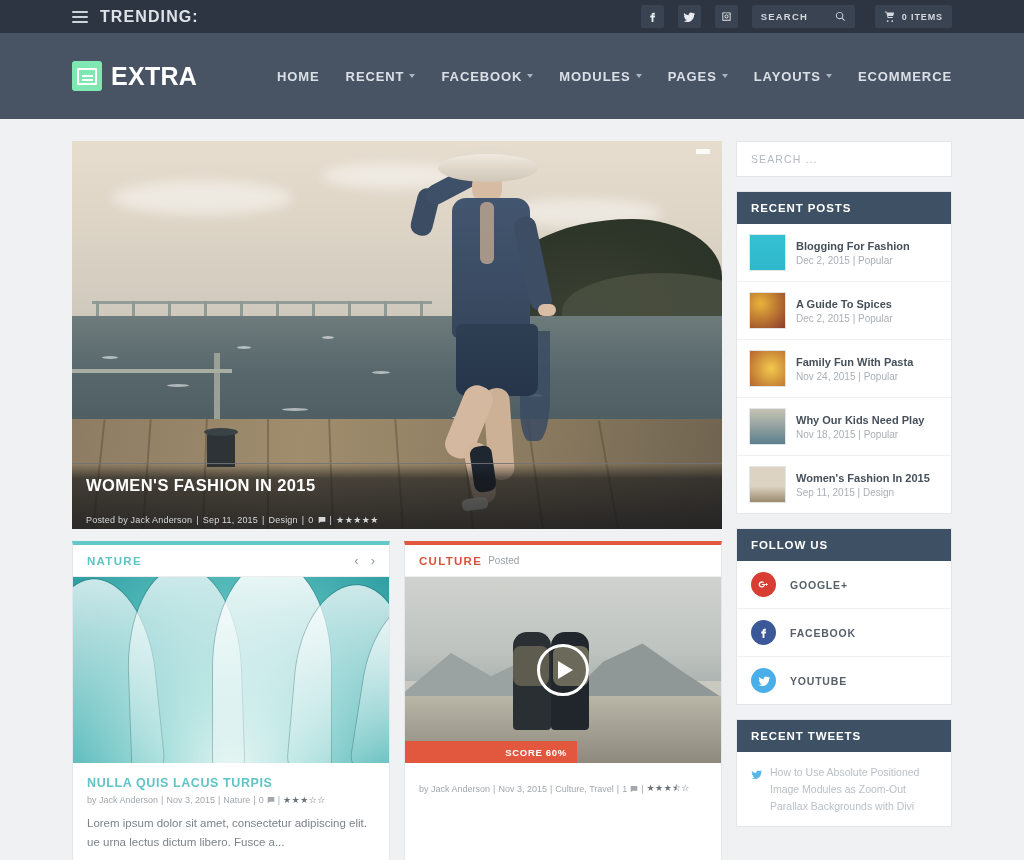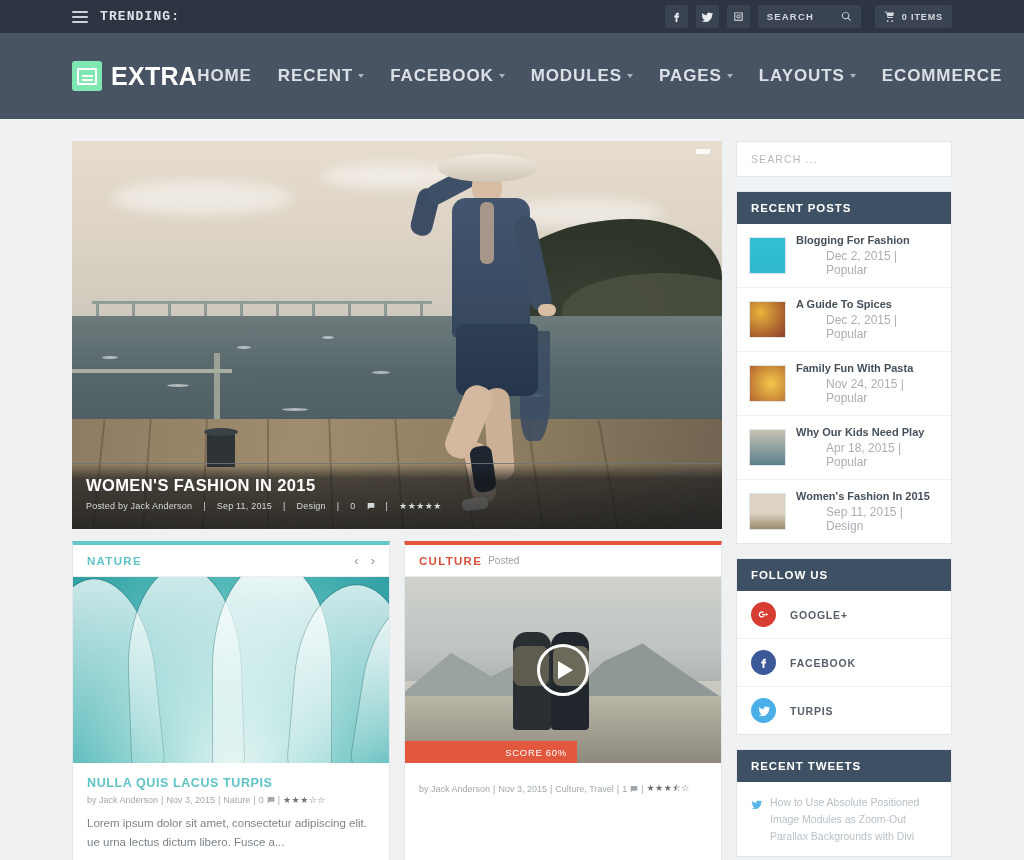--- a/index.html
+++ b/index.html
@@ -13,25 +13,24 @@
   
   .topbar {
     height: 33px; background: #2d3543;
     display: flex; align-items: center;
     padding: 0 72px;
   }
   .tb-left { display: flex; align-items: center; gap: 12px; flex: 1; }
   .hamburger { width: 16px; display: flex; flex-direction: column; gap: 3px; cursor: pointer; }
   .hamburger i { display: block; height: 2px; background: #cfd4db; border-radius: 1px; }
   .trending-label {
-    color: #dfe3e8; font-size: 13px; font-weight: bold;
+    color: #dfe3e8; font-size: 16px; font-weight: bold;
     letter-spacing: 1.1px;
-    font-family: Liberation Mono, monospace;
-  }
-  .tb-right { display: flex; align-items: center; gap: 8px; }
+  }
+  .tb-right { display: flex; align-items: center; gap: 14px; }
   .sq-btn {
     width: 23px; height: 23px; background: #3a4351;
     display: flex; align-items: center; justify-content: center;
     border-radius: 2px; cursor: pointer;
   }
   .sq-btn svg { fill: #e8ebef; }
   .search-box {
     height: 23px; background: #3a4351; border-radius: 2px;
     display: flex; align-items: center; padding: 0 9px; gap: 22px;
     cursor: text;
@@ -73,21 +72,21 @@
   .logo-mark .inner::after {
     content: ""; position: absolute; left: 3px; top: 9px;
     width: 11px; height: 2px; background: #fff;
   }
   .brand-text {
     color: #ffffff; font-size: 25px; font-weight: bold; letter-spacing: 0.3px;
   }
   .navmenu { display: flex; align-items: center; gap: 26px; }
   .navitem {
     display: flex; align-items: center; gap: 5px;
-    color: #dbe0e7; font-size: 17px; font-weight: bold; letter-spacing: 0.9px;
+    color: #dbe0e7; font-size: 13px; font-weight: bold; letter-spacing: 0.9px;
     cursor: pointer;
   }
   .caret {
     width: 0; height: 0; border-left: 3.5px solid transparent;
     border-right: 3.5px solid transparent; border-top: 4px solid #aab3c0;
   }
 
   
   .wrap {
     padding: 22px 72px 0 72px;
@@ -239,22 +238,22 @@
   .hero-overlay {
     position: absolute; left: 0; right: 0; bottom: 0; height: 66px;
     background: linear-gradient(rgba(20,22,25,.0), rgba(20,22,25,.62) 22%, rgba(20,22,25,.82));
     border-top: 1px solid rgba(255,255,255,.35);
     padding: 12px 14px;
   }
   .hero-title {
     color: #ffffff; font-size: 16.5px; font-weight: bold; letter-spacing: .4px;
   }
   .hero-meta {
-    margin-top: 6px; color: #d6d9dc; font-size: 9px; letter-spacing: .2px;
-    display: flex; align-items: center; gap: 11px;
+    margin-top: 20px; color: #d6d9dc; font-size: 9px; letter-spacing: .2px;
+    display: flex; align-items: center; gap: 4px;
   }
   .hero-badge {
     position: absolute; right: 12px; top: 8px; width: 14px; height: 5px;
     background: rgba(255,255,255,.85);
   }
   .stars { letter-spacing: .5px; }
 
   
   .mods { display: flex; gap: 14px; margin-top: 12px; }
   .mod { width: 318px; background: #fff; border: 1px solid #e4e7ea; }
@@ -319,21 +318,21 @@
     width: 0; height: 0; margin-left: 4px;
     border-left: 15px solid #fff;
     border-top: 9px solid transparent; border-bottom: 9px solid transparent;
   }
   .score-bar {
     position: absolute; left: 0; bottom: 0; width: 172px; height: 22px;
     background: #e2583f; display: flex; align-items: center; justify-content: flex-end;
     padding-right: 10px;
   }
   .score-bar span {
-    color: #fff; font-size: 9.5px; font-weight: normal; letter-spacing: .7px;
+    color: #fff; font-size: 9.5px; font-weight: bold; letter-spacing: .7px;
   }
   .mod-body { padding: 13px 14px 16px 14px; }
   .mod-post-title {
     font-size: 12.5px; font-weight: bold; letter-spacing: .6px; cursor: pointer;
   }
   .mod-post-title.t-nature { color: #5fc4c6; }
   .mod-post-title.t-culture { color: #c9462f; }
   .mod-meta {
     margin-top: 5px; color: #a2a8ad; font-size: 9px;
     display: flex; align-items: center; gap: 3px; flex-wrap: nowrap;
@@ -364,21 +363,21 @@
   .rp-item {
     display: flex; align-items: center; gap: 10px;
     padding: 10px 12px; border-bottom: 1px solid #eef0f1; cursor: pointer;
   }
   .rp-item:last-child { border-bottom: 0; }
   .rp-thumb {
     width: 37px; height: 37px; flex: none; border: 1px solid #e2e5e8;
     background-size: cover; background-position: center;
   }
   .rp-t { color: #46505a; font-size: 11px; font-weight: bold; }
-  .rp-m { color: #a9afb5; font-size: 12px; margin-top: 3px; margin-left: 30px; }
+  .rp-m { color: #a9afb5; font-size: 10px; margin-top: 3px; }
   .fo-item {
     display: flex; align-items: center; gap: 14px;
     padding: 11px 14px; border-bottom: 1px solid #eef0f1; cursor: pointer;
   }
   .fo-item:last-child { border-bottom: 0; }
   .fo-ic {
     width: 25px; height: 25px; border-radius: 50%; flex: none;
     display: flex; align-items: center; justify-content: center;
   }
   .fo-ic svg { fill: #fff; }
@@ -674,21 +673,21 @@
         <div class="rp-thumb" style="background:radial-gradient(circle at 60% 50%,#f2c94c,#b5642e)"></div>
         <div>
             <div class="rp-t">Family Fun With Pasta</div>
             <div class="rp-m">Nov 24, 2015 | Popular</div>
           </div>
       </div>
       <div class="rp-item">
         <div class="rp-thumb" style="background:linear-gradient(#c6c3b4,#5d7f8c)"></div>
         <div>
             <div class="rp-t">Why Our Kids Need Play</div>
-            <div class="rp-m">Apr 18, 2015 | Popular</div>
+            <div class="rp-m">Nov 18, 2015 | Popular</div>
           </div>
       </div>
       <div class="rp-item">
         <div class="rp-thumb" style="background:linear-gradient(#ddd3c2 55%,#9a8a6e)"></div>
         <div>
             <div class="rp-t">Women's Fashion In 2015</div>
             <div class="rp-m">Sep 11, 2015 | Design</div>
           </div>
       </div>
     </div>
@@ -712,21 +711,21 @@
             </svg>
         </div>
         <span class="fo-l">FACEBOOK</span>
       </div>
       <div class="fo-item">
         <div class="fo-ic" style="background:#4aafe8">
           <svg width="12" height="12" viewBox="0 0 24 24">
               <path d="M23 5c-.8.4-1.7.6-2.6.8 1-.6 1.7-1.5 2-2.5-.9.5-1.9.9-3 1.1C18.6 3.5 17.4 3 16 3c-2.6 0-4.7 2.1-4.7 4.7 0 .4 0 .7.1 1C7.5 8.5 4.4 6.8 2.3 4.2c-.4.7-.6 1.5-.6 2.3 0 1.6.8 3.1 2.1 3.9-.8 0-1.5-.2-2.1-.6 0 2.3 1.6 4.2 3.8 4.6-.4.1-.8.2-1.2.2-.3 0-.6 0-.9-.1.6 1.9 2.4 3.3 4.5 3.3-1.6 1.3-3.7 2-5.9 2H1c2.1 1.4 4.7 2.2 7.4 2.2 8.9 0 13.7-7.4 13.7-13.7v-.6c.9-.7 1.7-1.5 2.3-2.4z"></path>
             </svg>
         </div>
-        <span class="fo-l">TURPIS</span>
+        <span class="fo-l">YOUTUBE</span>
       </div>
     </div>
 
     <div class="widget">
       <div class="widget-head">
         <span>RECENT TWEETS</span>
       </div>
       <div class="tw-item">
         <span class="tw-ic">
           <svg width="11" height="11" viewBox="0 0 24 24">

